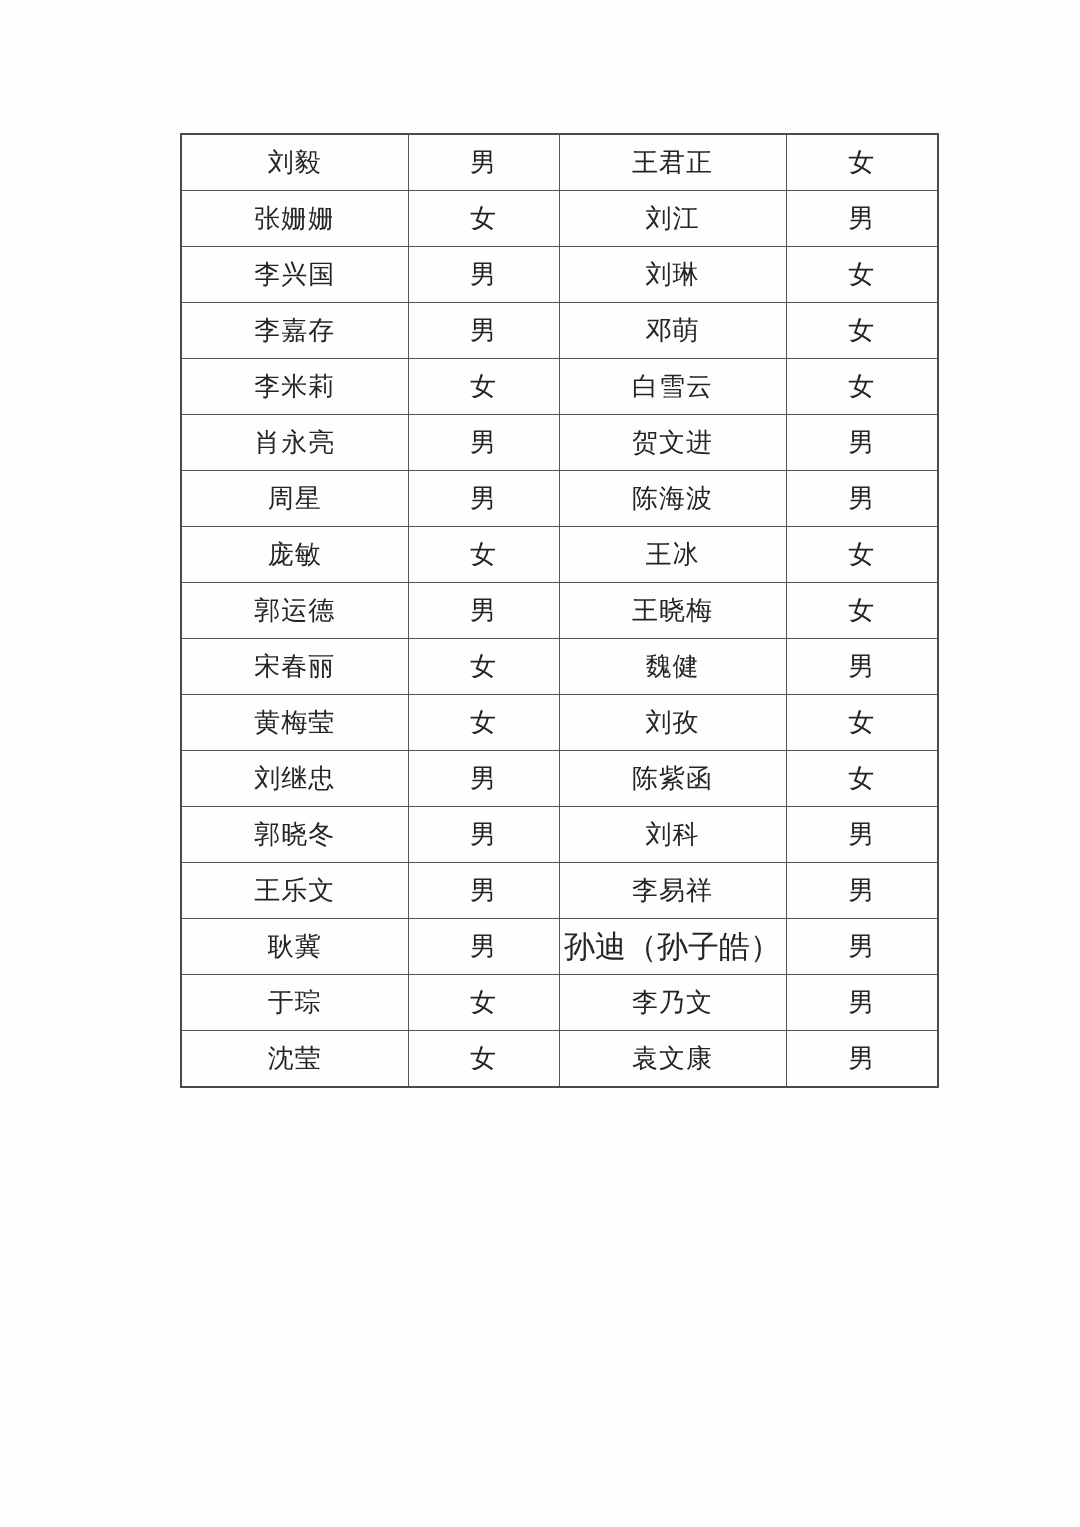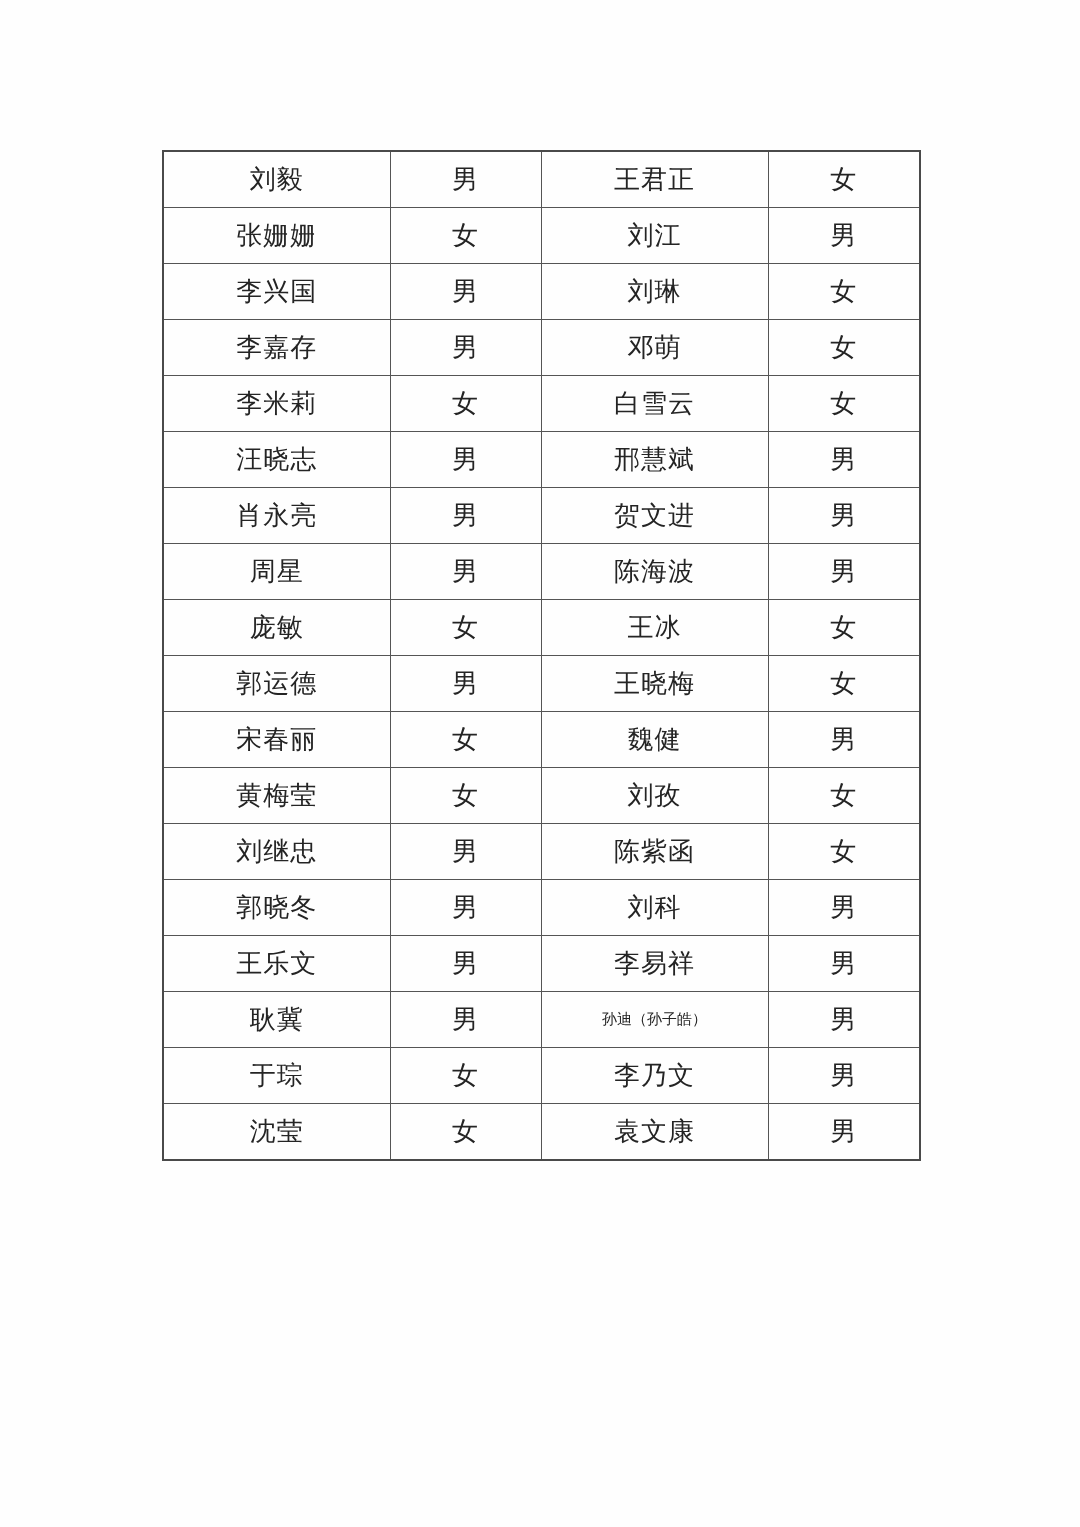--- a/index.html
+++ b/index.html
@@ -14,42 +14,41 @@
     overflow: hidden;
   }
   .page {
     position: relative;
     width: 1080px;
     height: 1527px;
     background: #fefefe;
   }
   table.roster {
     position: absolute;
-    left: 162px;
+    left: 180px;
     top: 133px;
     width: 757px;
     table-layout: fixed;
     border-collapse: collapse;
     border: 2px solid #4a4a4a;
-    margin-top: 17px;
   }
   table.roster td {
     border: 1.5px solid #555555;
     height: 55px;
     text-align: center;
     vertical-align: middle;
     font-size: 26px;
     letter-spacing: 1px;
     color: #242424;
     white-space: nowrap;
     overflow: hidden;
     padding: 0;
   }
   table.roster td.long {
-    font-size: 15px;
+    font-size: 31px;
     letter-spacing: 0;
   }
 </style>
 </head>
 <body>
 
 <div class="page">
   <table class="roster">
     <colgroup>
       <col style="width:227px">
@@ -80,26 +79,20 @@
           <td>李嘉存</td>
           <td>男</td>
           <td>邓萌</td>
           <td>女</td>
         </tr>
         <tr>
           <td>李米莉</td>
           <td>女</td>
           <td>白雪云</td>
           <td>女</td>
-        </tr>
-        <tr>
-          <td>汪晓志</td>
-          <td>男</td>
-          <td>邢慧斌</td>
-          <td>男</td>
         </tr>
         <tr>
           <td>肖永亮</td>
           <td>男</td>
           <td>贺文进</td>
           <td>男</td>
         </tr>
         <tr>
           <td>周星</td>
           <td>男</td>

